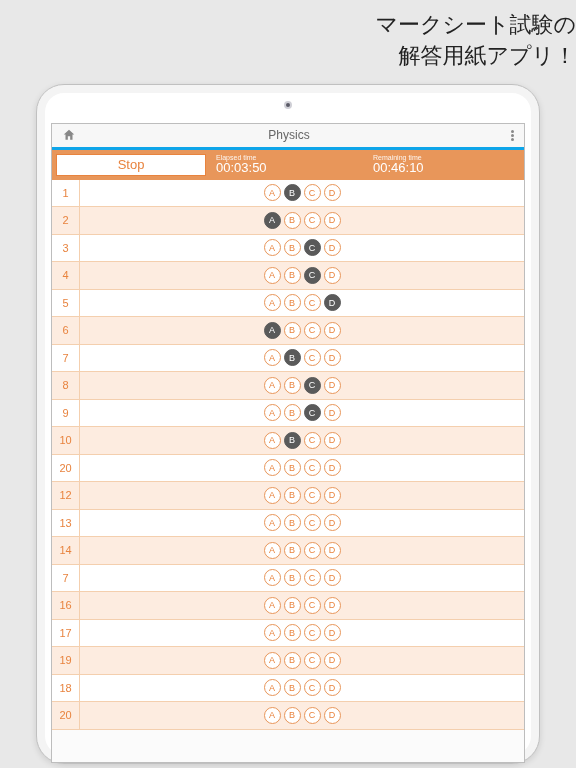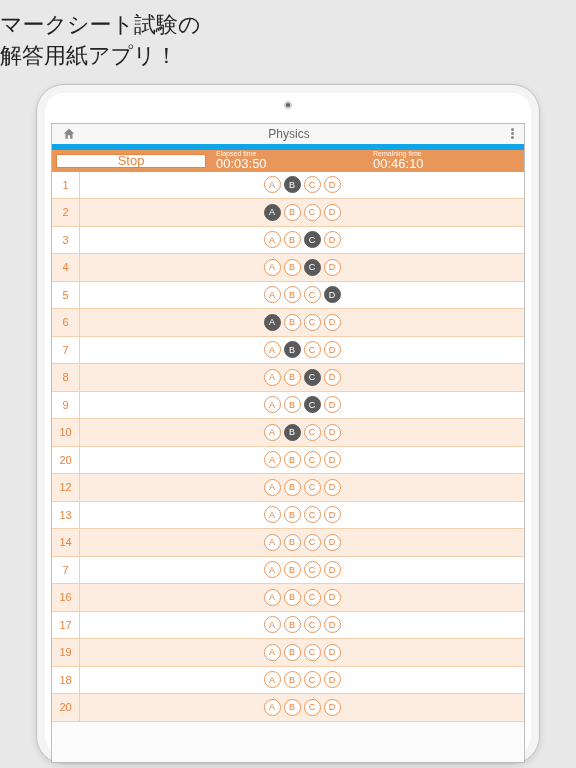--- a/index.html
+++ b/index.html
@@ -4,21 +4,21 @@
   <style>
     * { margin: 0; padding: 0; box-sizing: border-box; }
     body {
       width: 576px;
       height: 768px;
       background: #e8e8e8;
       font-family: -apple-system, BlinkMacSystemFont, "Helvetica Neue", Arial, sans-serif;
       overflow: hidden;
     }
     .promo-header {
-      text-align: left;
+      text-align: right;
       padding: 10px 0 12px;
       font-size: 22px;
       color: #222;
       line-height: 1.4;
     }
     .tablet-frame {
       width: 504px;
       height: 680px;
       margin: 0 auto;
       background: #fff;
@@ -44,31 +44,31 @@
       background: #fbfbfb;
       border: 1px solid #bdbdbd;
       overflow: hidden;
     }
     .app-bar {
       display: flex;
       justify-content: space-between;
       align-items: center;
       height: 26px;
       padding: 0 10px;
-      border-bottom: 6px solid #0ea5e9;
+      border-bottom: 3px solid #0ea5e9;
       background: #f7f7f7;
       font-size: 12px;
       color: #666;
     }
     .home-icon svg { width: 14px; height: 14px; fill: #888; display:block; }
     .more-icon { width: 12px; text-align:right; line-height:0; }
     .more-icon span { display:block; width:3px; height:3px; background:#888; border-radius:50%; margin:1px 0 1px auto; }
     .timer-bar {
       display: flex;
-      height: 22px;
+      height: 30px;
       background: #e8965a;
       color: #fff;
     }
     .stop-btn {
       flex: 0 0 150px;
       margin: 4px;
       background: #fff;
       color: #e8833e;
       border: 1px solid #e8833e;
       display: flex;

